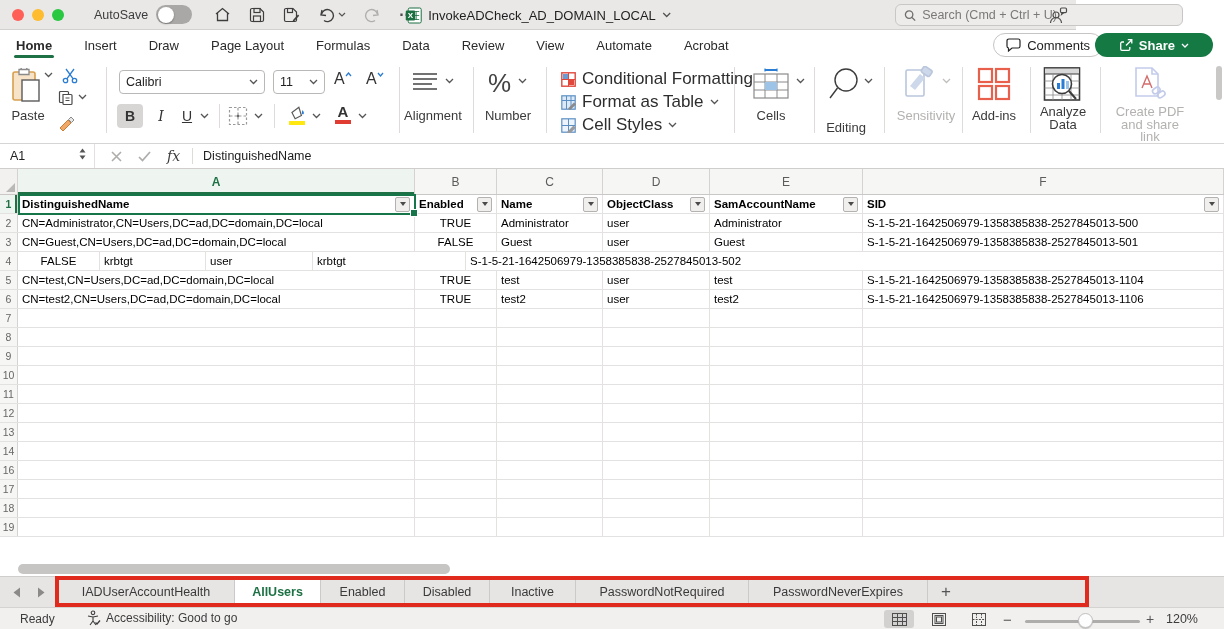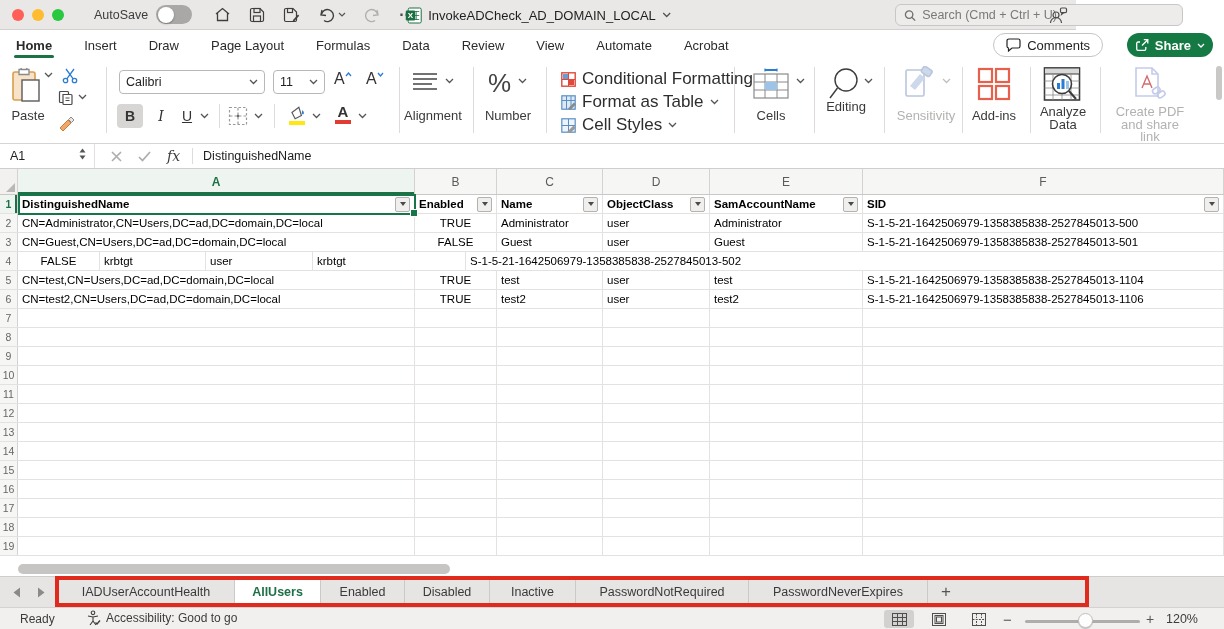--- a/index.html
+++ b/index.html
@@ -32,21 +32,21 @@
   .presence{position:absolute;right:8px;top:6px;color:#4c4c4c;}
 
   
   .ribbontabs{position:absolute;left:0;top:30px;width:1224px;height:30px;background:#fff;display:flex;align-items:center;}
   .rtab{font-size:13px;color:#2b2b2b;padding:0 2px;margin-left:28px;height:30px;display:flex;align-items:center;position:relative;cursor:default;}
   .rtab:first-child{margin-left:14px;}
   .rtab.active{font-weight:bold;}
   .rtab.active::after{content:'';position:absolute;left:0;right:0;bottom:2px;height:3px;border-radius:2px;background:#1e7145;}
   .comments-btn{position:absolute;right:121px;top:33px;height:24px;padding:0 12px;border:1px solid #c6c5c3;border-radius:12px;
     background:#fff;display:flex;align-items:center;gap:6px;font-size:13px;color:#222;}
-  .share-btn{position:absolute;right:11px;top:33px;height:24px;padding:0 8px;border-radius:12px;background:#157944;
+  .share-btn{position:absolute;right:11px;top:33px;height:24px;padding:0 24px;border-radius:12px;background:#157944;
     display:flex;align-items:center;gap:6px;font-size:13px;color:#fff;font-weight:bold;}
 
   
   .ribbon{position:absolute;left:0;top:60px;width:1224px;height:84px;background:#fff;border-bottom:1px solid #d6d5d4;}
   .rdiv{position:absolute;top:7px;height:66px;width:1px;background:#dddcdb;}
   .glabel{position:absolute;font-size:13px;color:#3a3a3a;text-align:center;}
   .glabel.dim{color:#b3b2b0;}
   .combo{position:absolute;border:1px solid #b9b8b6;border-radius:4px;background:#fff;display:flex;align-items:center;
     font-size:12.5px;color:#222;padding:0 6px;height:24px;}
   .combo .cchev{margin-left:auto;}
@@ -413,21 +413,21 @@
     <svg width="34" height="36" viewBox="0 0 34 36" fill="none" stroke="#3c3c3c" stroke-width="1.4">
         <circle cx="18" cy="14" r="11"></circle>
         <path d="M9.5 22 L2 32"></path>
       </svg>
   </div>
   <div class="bigicon" style="left:864px;top:18px;">
       <svg width="9" height="6" viewBox="0 0 9 6" fill="none" stroke="#555" stroke-width="1.3">
         <path d="M1 1 L4.5 4.5 L8 1"></path>
       </svg>
     </div>
-  <div class="glabel" style="left:818px;top:39px;width:56px;">Editing</div>
+  <div class="glabel" style="left:818px;top:60px;width:56px;">Editing</div>
   <div class="rdiv" style="left:884px;"></div>
 
   <div class="bigicon" style="left:900px;top:6px;">
     <svg width="40" height="36" viewBox="0 0 40 36" fill="none" stroke="#b9c6dc" stroke-width="1.6">
         <rect x="6" y="4" width="18" height="26" rx="1.5"></rect>
         <path d="M10 20 L20 8 L25 12 L15 24 Z" fill="#cdd9ea" stroke="none"></path>
         <rect x="22" y="2" width="10" height="7" rx="2" transform="rotate(35 27 5)" fill="#cdd9ea" stroke="#b9c6dc"></rect>
       </svg>
   </div>
   <div class="bigicon" style="left:942px;top:18px;">
@@ -665,29 +665,20 @@
       <div class="grow">
         <div class="rnum">14</div>
         <div class="cell" style="width: 397px;"></div>
         <div class="cell ctr" style="width: 82px;"></div>
         <div class="cell" style="width: 106px;"></div>
         <div class="cell" style="width: 107px;"></div>
         <div class="cell" style="width: 153px;"></div>
         <div class="cell" style="width: 361px; flex: 1 1 0%;"></div>
       </div>
       <div class="grow">
-        <div class="rnum">15</div>
-        <div class="cell" style="width: 397px;"></div>
-        <div class="cell ctr" style="width: 82px;"></div>
-        <div class="cell" style="width: 106px;"></div>
-        <div class="cell" style="width: 107px;"></div>
-        <div class="cell" style="width: 153px;"></div>
-        <div class="cell" style="width: 361px; flex: 1 1 0%;"></div>
-      </div>
-      <div class="grow">
         <div class="rnum">16</div>
         <div class="cell" style="width: 397px;"></div>
         <div class="cell ctr" style="width: 82px;"></div>
         <div class="cell" style="width: 106px;"></div>
         <div class="cell" style="width: 107px;"></div>
         <div class="cell" style="width: 153px;"></div>
         <div class="cell" style="width: 361px; flex: 1 1 0%;"></div>
       </div>
       <div class="grow">
         <div class="rnum">17</div>

